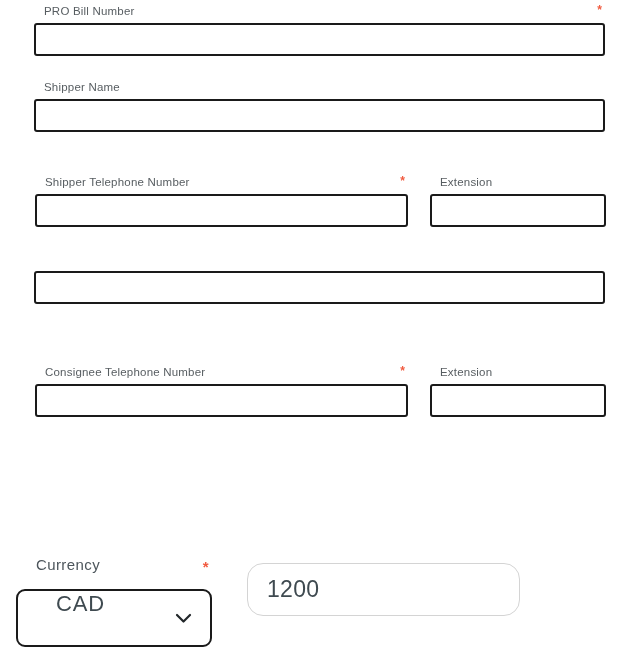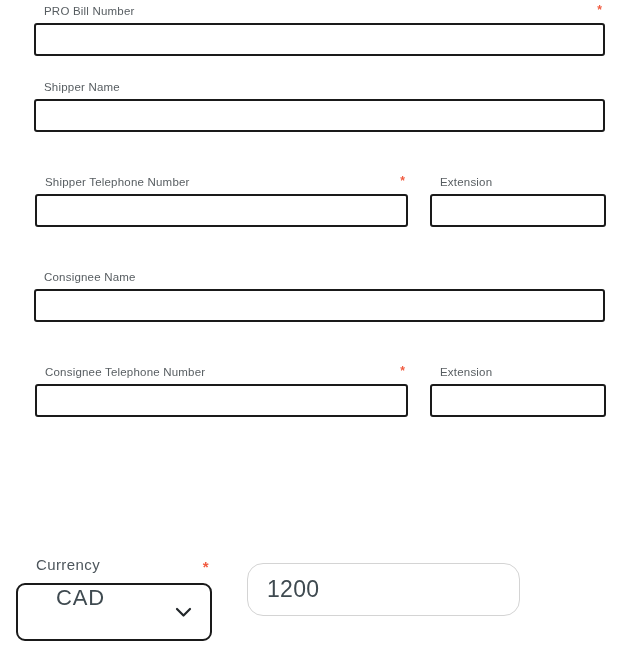--- a/index.html
+++ b/index.html
@@ -50,21 +50,21 @@
     padding: 0 10px;
     outline: none;
   }
 
   
   .lrow-lg {
     display: flex;
     justify-content: space-between;
     align-items: flex-end;
     height: 17px;
-    margin-bottom: 10px;
+    margin-bottom: 16px;
     padding: 0 3px 0 20px;
     font-size: 15px;
     letter-spacing: 0.4px;
     color: #4d565c;
   }
   .lrow-lg .req { font-size: 15px; line-height: 13px; }
 
   .select {
     height: 58px;
     box-sizing: border-box;
@@ -140,23 +140,20 @@
   </section>
 
   <section class="fg" id="g-shipper-ext">
     <div class="lrow">
       <span>Extension</span>
     </div>
     <input class="dark" type="text" value="" style="">
   </section>
 
   <section class="fg" id="g-consignee-name">
-    <div class="lrow">
-      <span>Consignee Name</span>
-    </div>
     <input class="dark" type="text" value="" style="">
   </section>
 
   <section class="fg" id="g-consignee-phone">
     <div class="lrow">
       <span>Consignee Telephone Number</span>
       <span class="req">*</span>
     </div>
     <input class="dark" type="text" value="" style="">
   </section>

